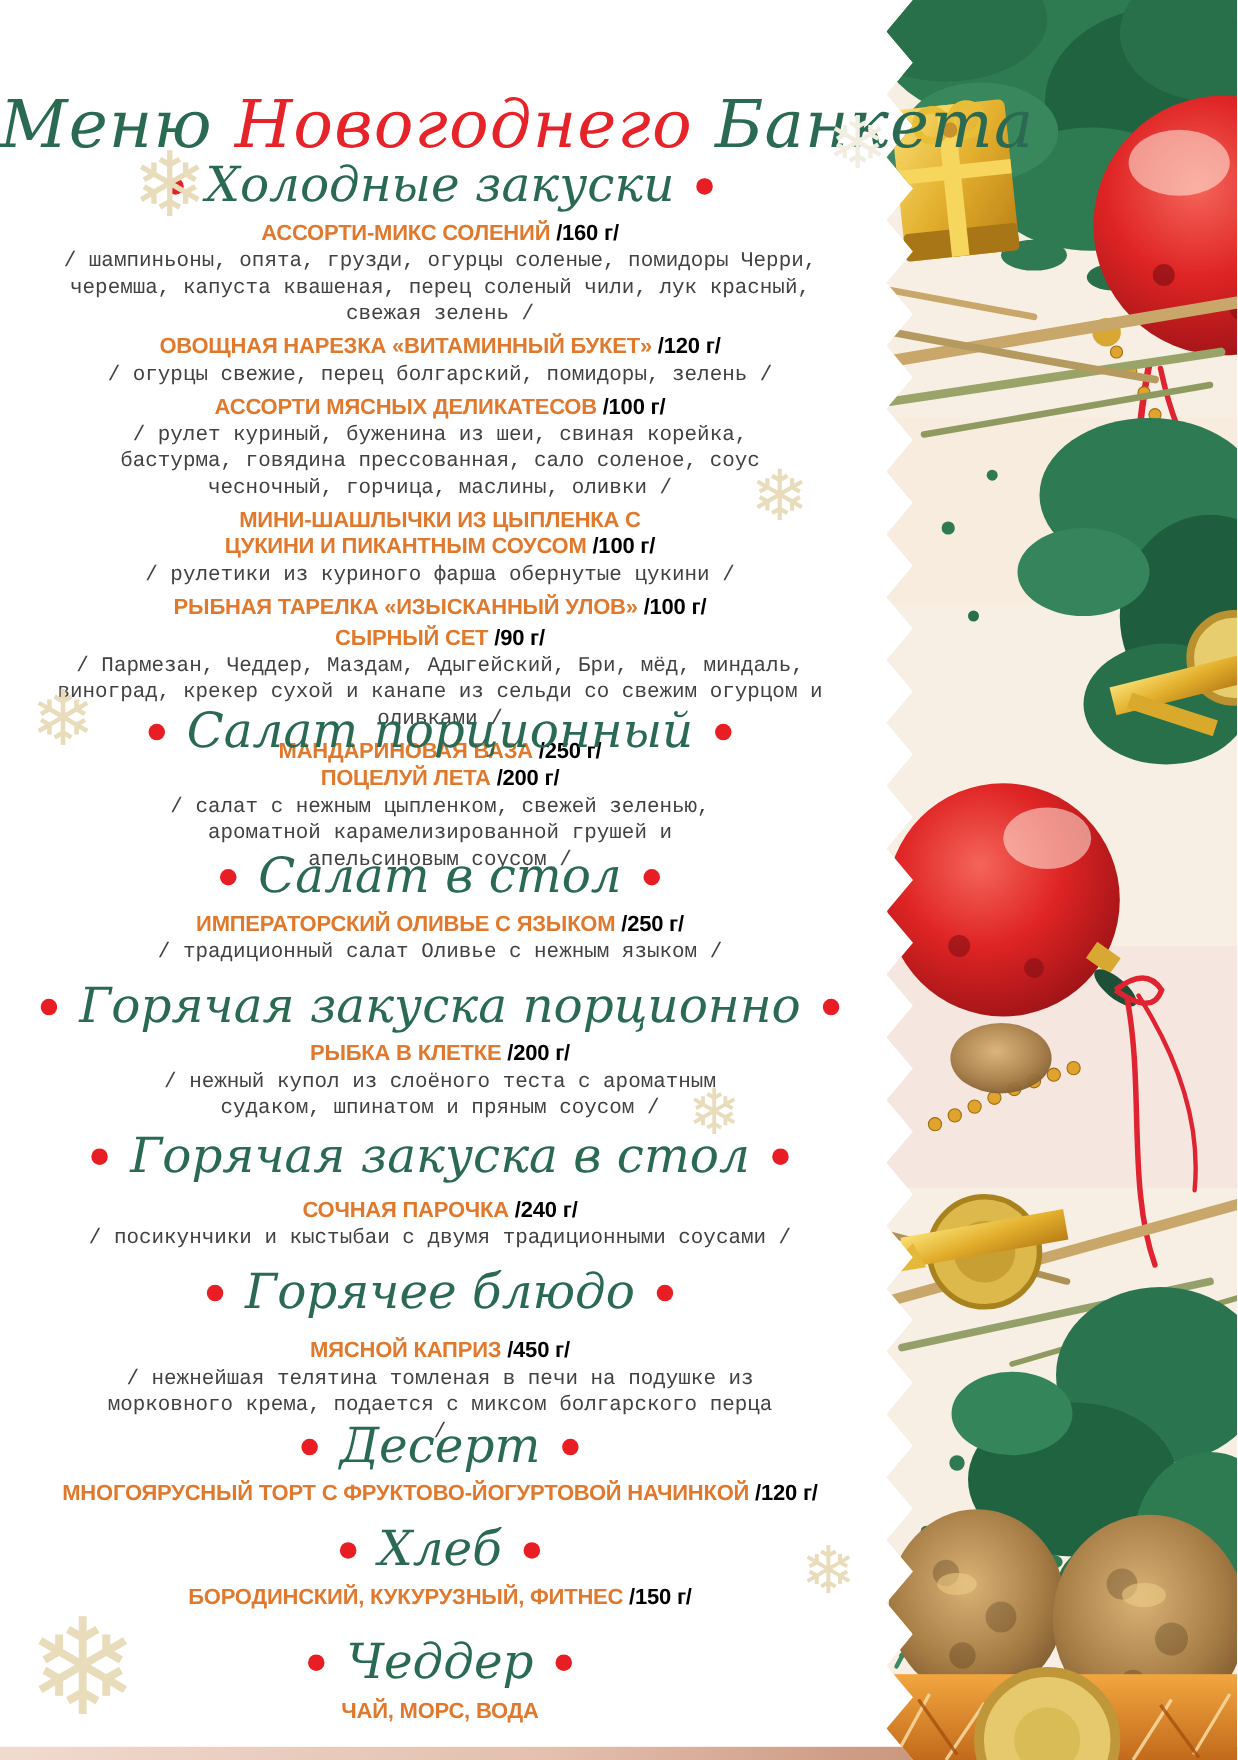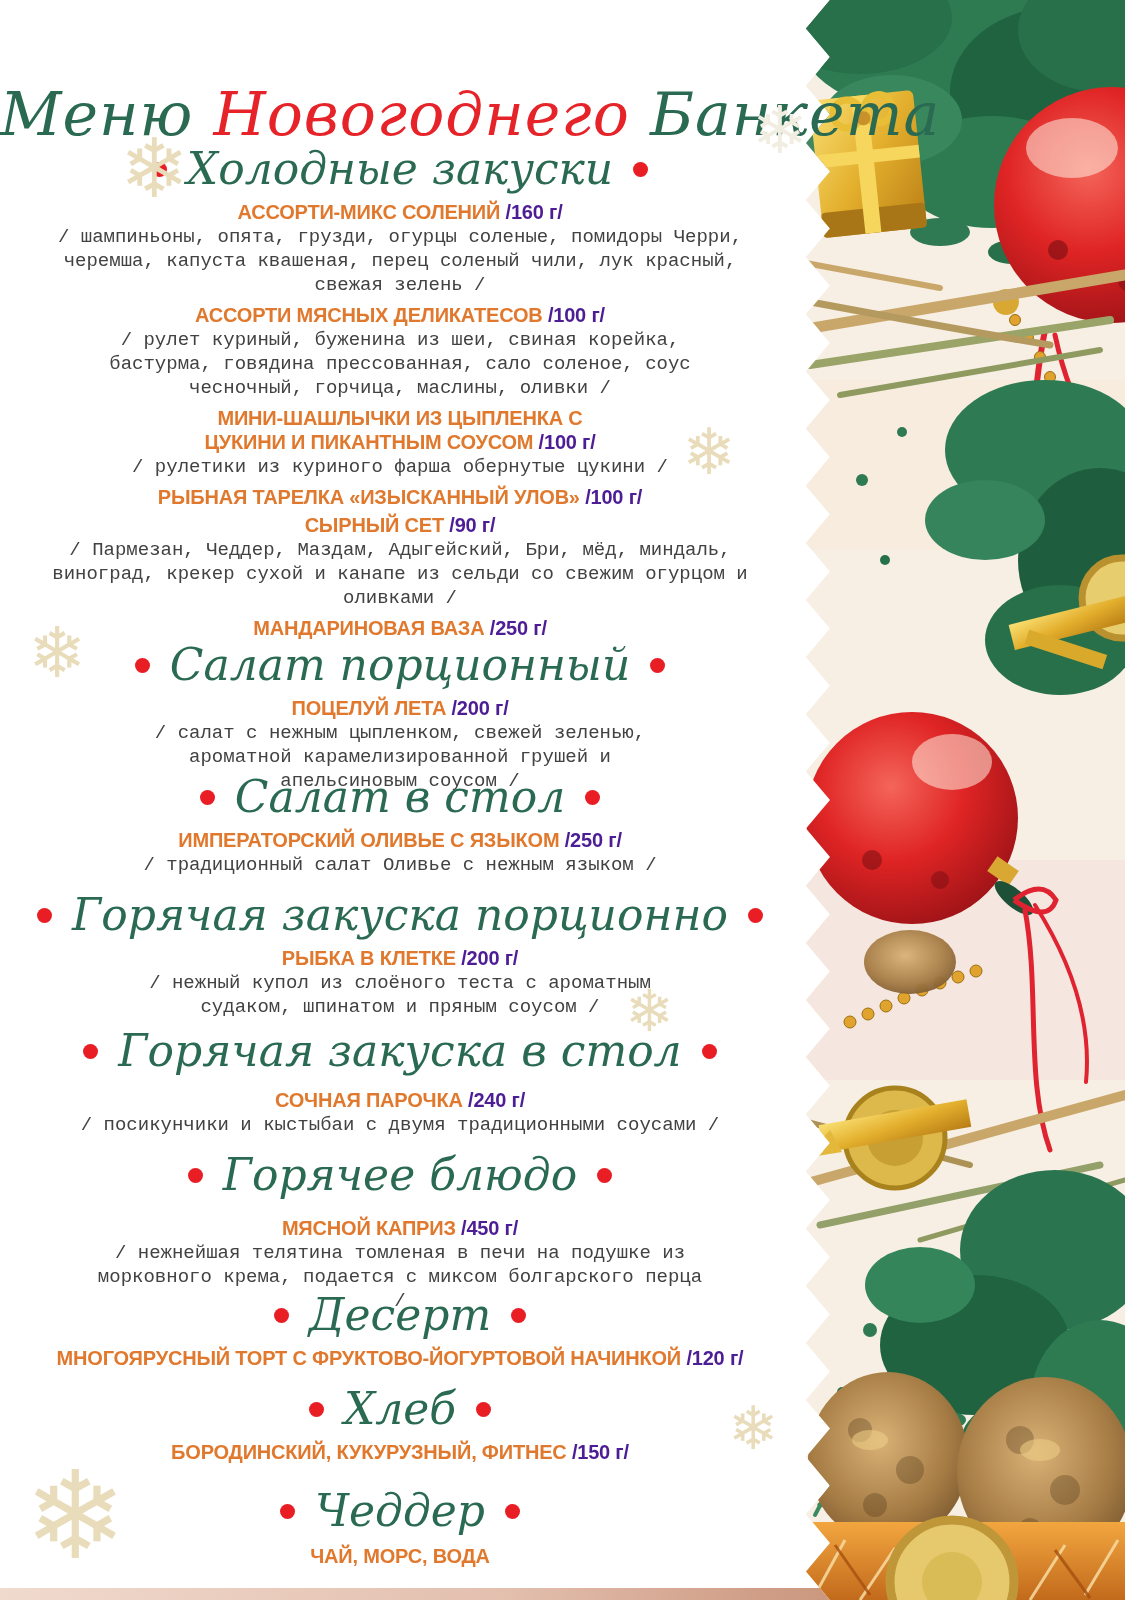--- a/index.html
+++ b/index.html
@@ -13,21 +13,21 @@
   .main-title .green{color:#2B6A52;}
   .main-title .red{color:#E52329;text-align:right;}
   .section{position:absolute;left:0;width:800px;text-align:center;}
   .heading{display:flex;align-items:center;justify-content:center;gap:20px;
            font-family:"DejaVu Serif",serif;font-style:italic;color:#2B6A52;
            font-size:44px;line-height:54px;white-space:nowrap;margin-top:16px;}
   .dot{width:15px;height:15px;border-radius:50%;background:#E91E25;flex:0 0 auto;}
   .item{margin:4px auto 2px auto;}
   .item-title{font-weight:bold;font-size:20px;line-height:24px;color:#E0792D;
               letter-spacing:-0.2px;margin:4px auto 1px auto;}
-  .item-weight{color:#4c1d95;white-space:nowrap;}
+  .item-weight{color:#000000;white-space:nowrap;}
   .item-desc{font-size:19px;line-height:24px;color:#424242;margin:0 auto 6px auto;max-width:720px;font-family:Liberation Mono, monospace;}
   
   .flake{position:absolute;z-index:3;color:#E8DCBB;font-family:"DejaVu Sans",sans-serif;
          line-height:1;user-select:none;}
   
   .photo{position:absolute;left:800px;top:0;width:325px;height:1600px;z-index:1;background:#F7EFE3;}
   .photo svg{display:block;}
   .bottom-strip{position:absolute;left:0;bottom:0;width:1125px;height:12px;z-index:0;
                 background:linear-gradient(90deg,#F0DACE 0%,#E3BFAE 45%,#CF9D86 68%,#B97F5E 100%);}
 </style>
@@ -42,20 +42,24 @@
 
     <div class="section" style="top:126px">
       <div class="heading">
         <span class="dot"></span>
         <span>Холодные закуски</span>
         <span class="dot"></span>
       </div>
       <div class="item">
         <div class="item-title"><span>АССОРТИ-МИКС СОЛЕНИЙ</span> <span class="item-weight">/160 г/</span></div>
         <div class="item-desc" style="max-width:710px">/ шампиньоны, опята, грузди, огурцы соленые, помидоры Черри, черемша, капуста квашеная, перец соленый чили, лук красный, свежая зелень /</div>
+      </div>
+      <div class="item">
+        <div class="item-title"><span>ОВОЩНАЯ НАРЕЗКА «ВИТАМИННЫЙ БУКЕТ»</span> <span class="item-weight">/120 г/</span></div>
+        <div class="item-desc">/ огурцы свежие, перец болгарский, помидоры, зелень /</div>
       </div>
       <div class="item">
         <div class="item-title"><span>АССОРТИ МЯСНЫХ ДЕЛИКАТЕСОВ</span> <span class="item-weight">/100 г/</span></div>
         <div class="item-desc" style="max-width:660px">/ рулет куриный, буженина из шеи, свиная корейка, бастурма, говядина прессованная, сало соленое, соус чесночный, горчица, маслины, оливки /</div>
       </div>
       <div class="item">
         <div class="item-title" style="max-width:420px;margin-left:auto;margin-right:auto"><span>МИНИ-ШАШЛЫЧКИ ИЗ ЦЫПЛЕНКА С ЦУКИНИ И ПИКАНТНЫМ СОУСОМ</span> <span class="item-weight">/100 г/</span></div>
         <div class="item-desc">/ рулетики из куриного фарша обернутые цукини /</div>
       </div>
       <div class="item">

